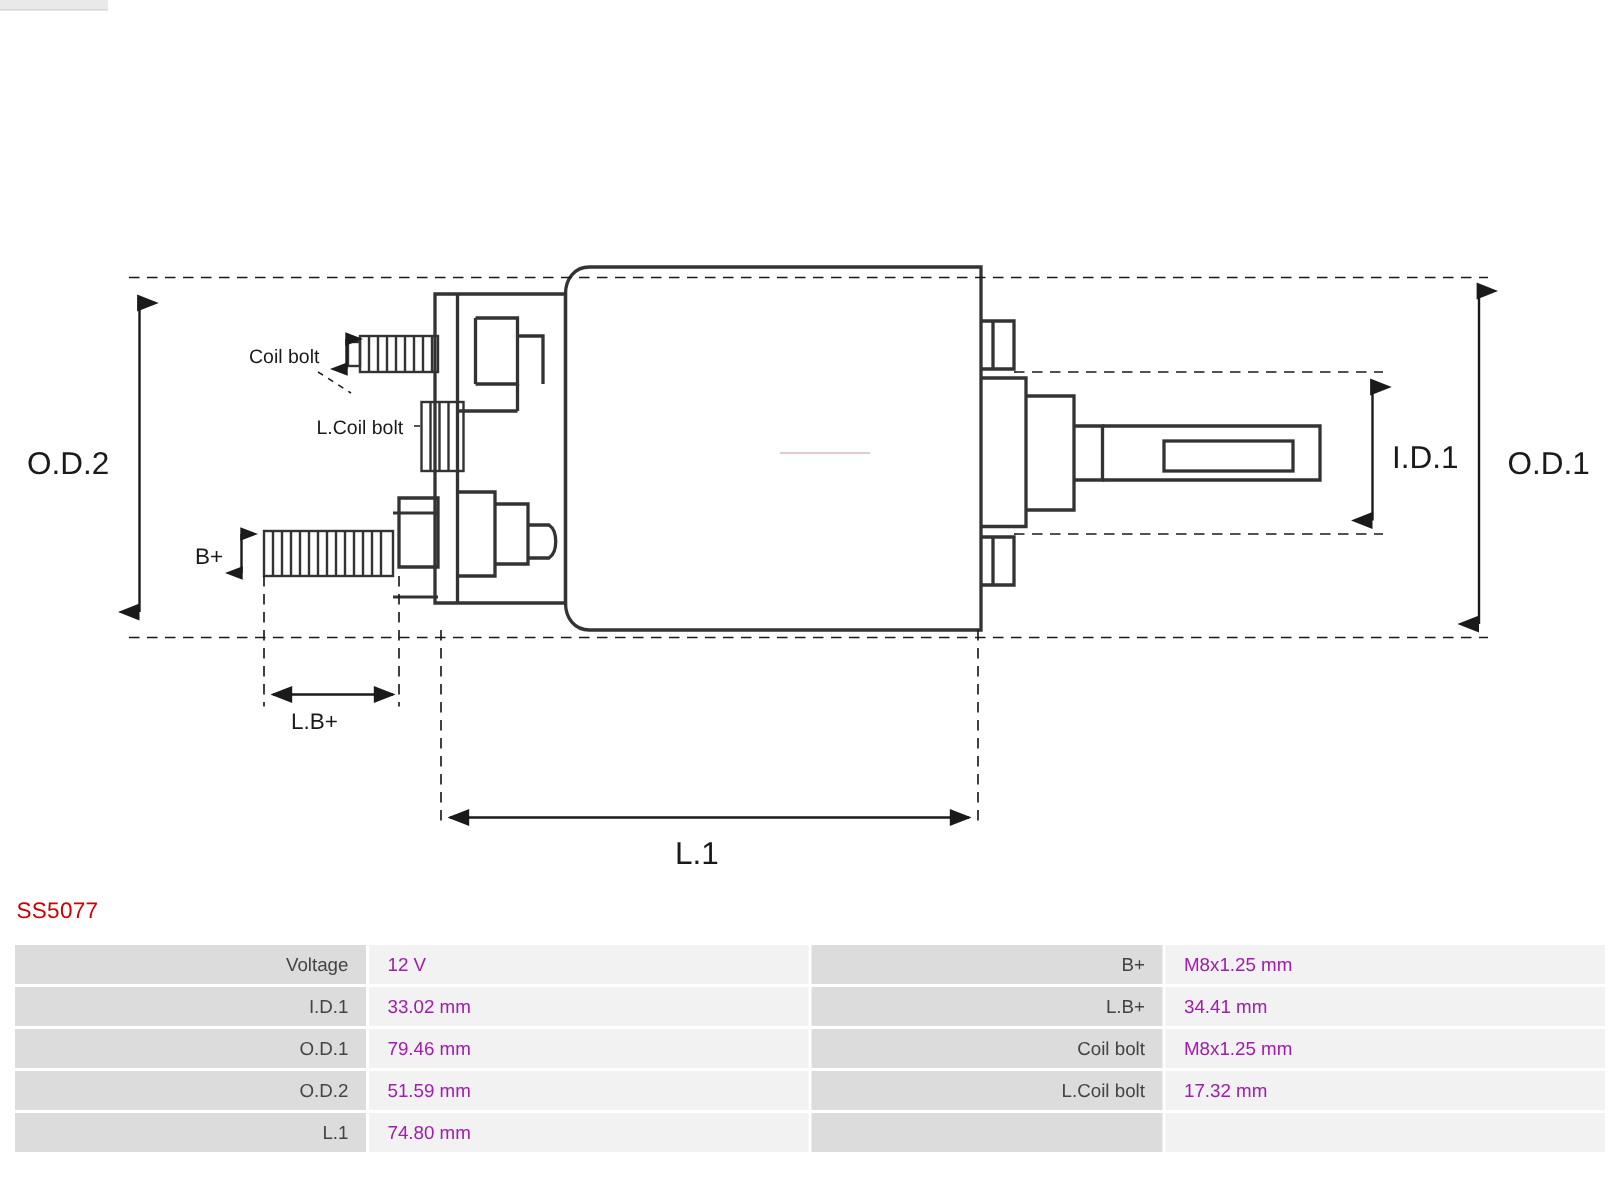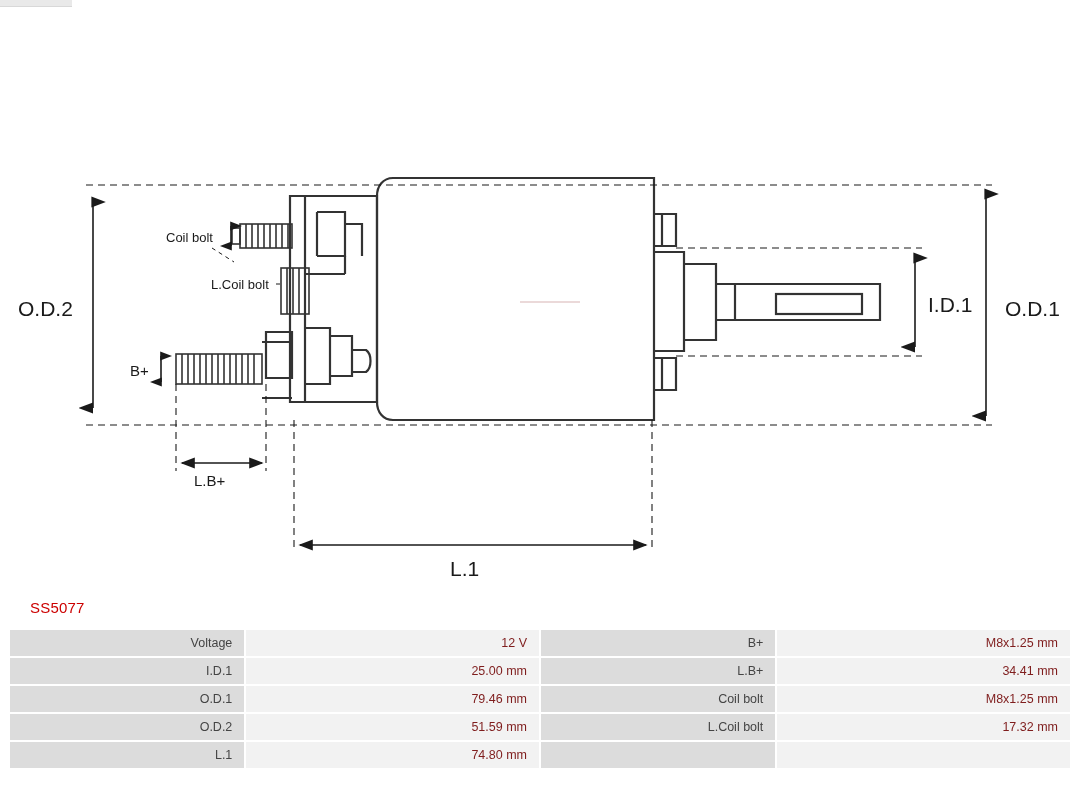--- a/index.html
+++ b/index.html
@@ -39,21 +39,20 @@
   .drawing svg {
     display: block;
   }
   .part-number {
     position: absolute;
     left: 11px;
     top: 599px;
     font-size: 15px;
     color: #cc0000;
     letter-spacing: 0.2px;
-    margin-left: 19px;
   }
   .spec-table {
     position: absolute;
     left: 8px;
     top: 628px;
     width: 1064px;
     border-collapse: separate;
     border-spacing: 2px;
     font-size: 12.5px;
   }
@@ -63,22 +62,21 @@
     vertical-align: middle;
   }
   .spec-table td.label {
     background: #dcdcdc;
     color: #444444;
     text-align: right;
     width: 197px;
   }
   .spec-table td.value {
     background: #f2f2f2;
-    color: #7f1d1d;
-    text-align: right;
+    color: #a21caf;
     width: 252px;
   }
   .spec-table td.empty-label {
     background: #dcdcdc;
     width: 197px;
   }
   .spec-table td.empty-value {
     background: #f2f2f2;
     width: 252px;
   }
@@ -233,21 +231,21 @@
   <table class="spec-table">
     <tbody>
       <tr>
         <td class="label">Voltage</td>
         <td class="value">12 V</td>
         <td class="label">B+</td>
         <td class="value">M8x1.25 mm</td>
       </tr>
       <tr>
         <td class="label">I.D.1</td>
-        <td class="value">25.00 mm</td>
+        <td class="value">33.02 mm</td>
         <td class="label">L.B+</td>
         <td class="value">34.41 mm</td>
       </tr>
       <tr>
         <td class="label">O.D.1</td>
         <td class="value">79.46 mm</td>
         <td class="label">Coil bolt</td>
         <td class="value">M8x1.25 mm</td>
       </tr>
       <tr>

